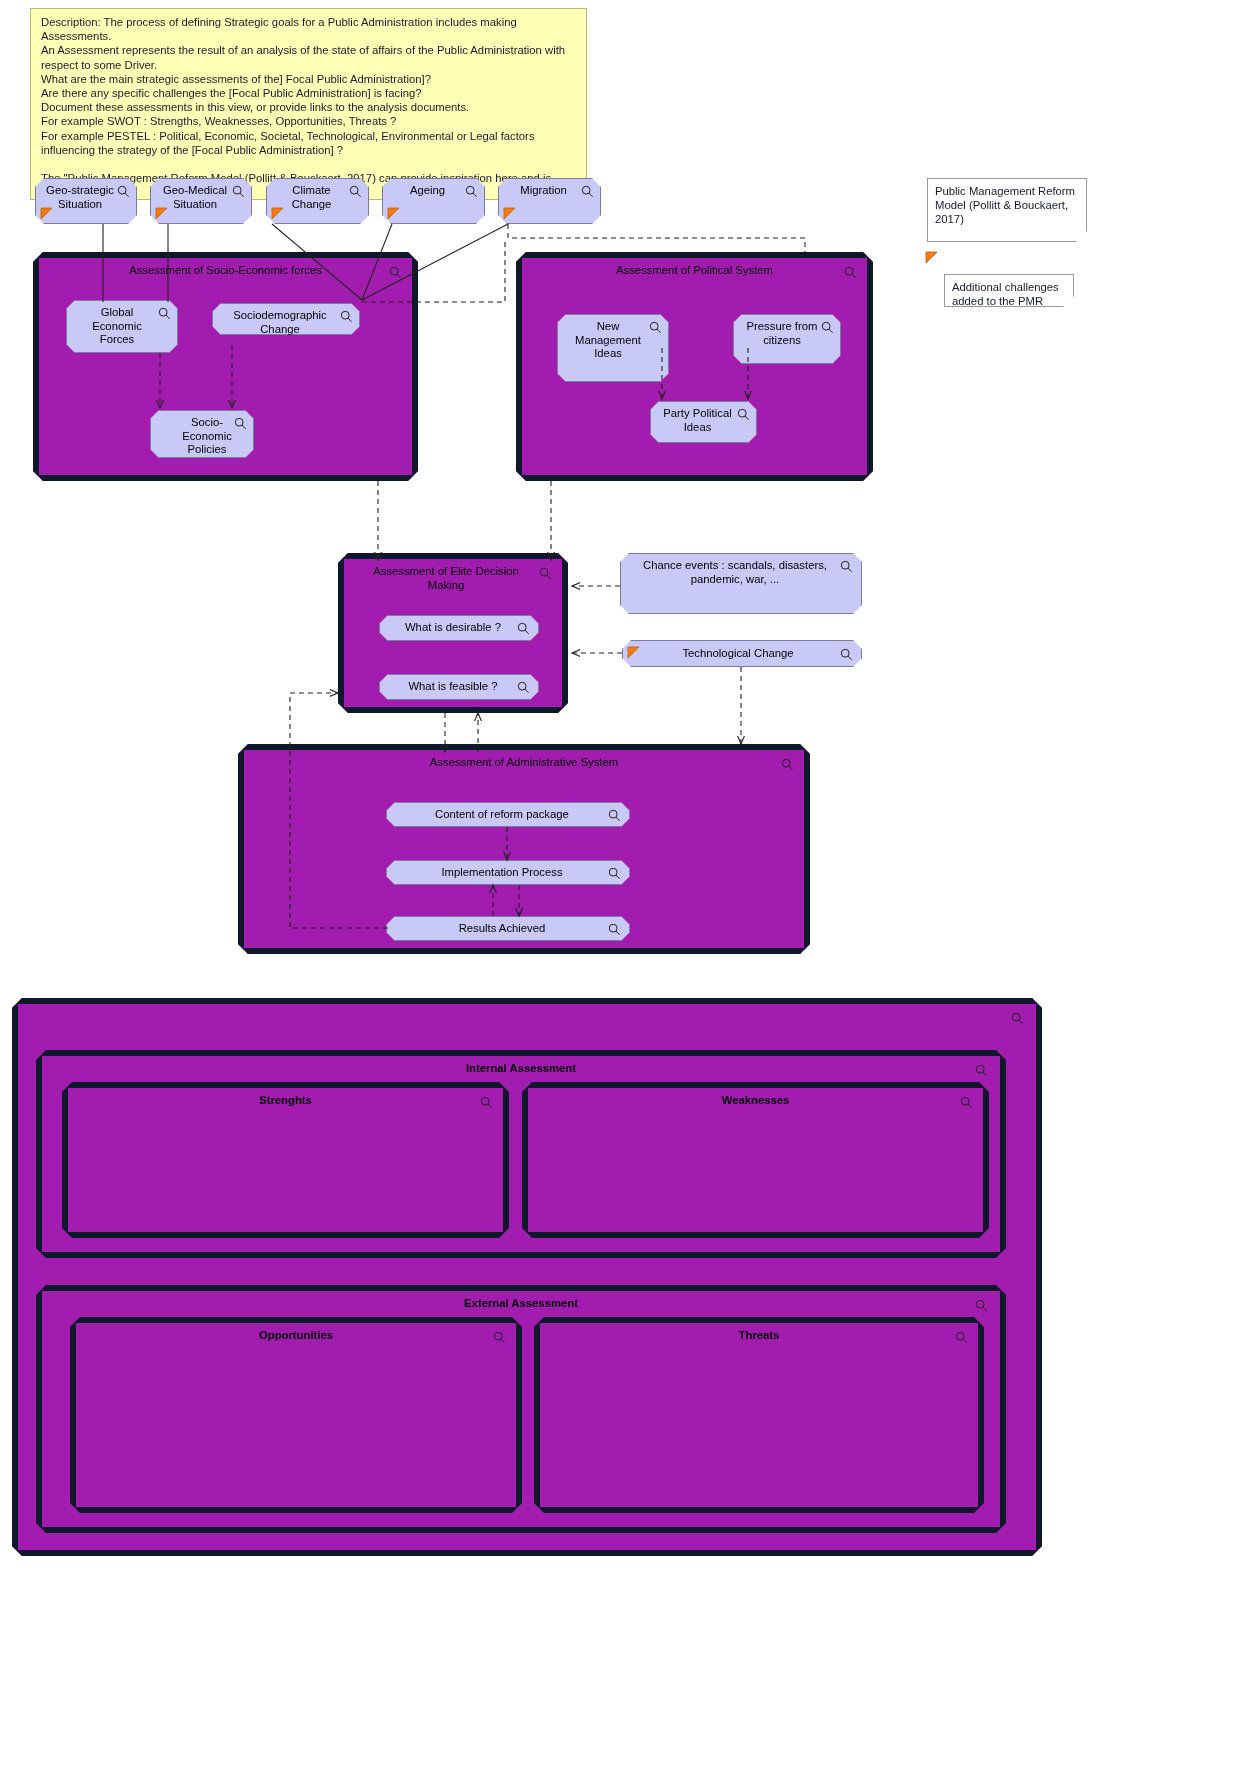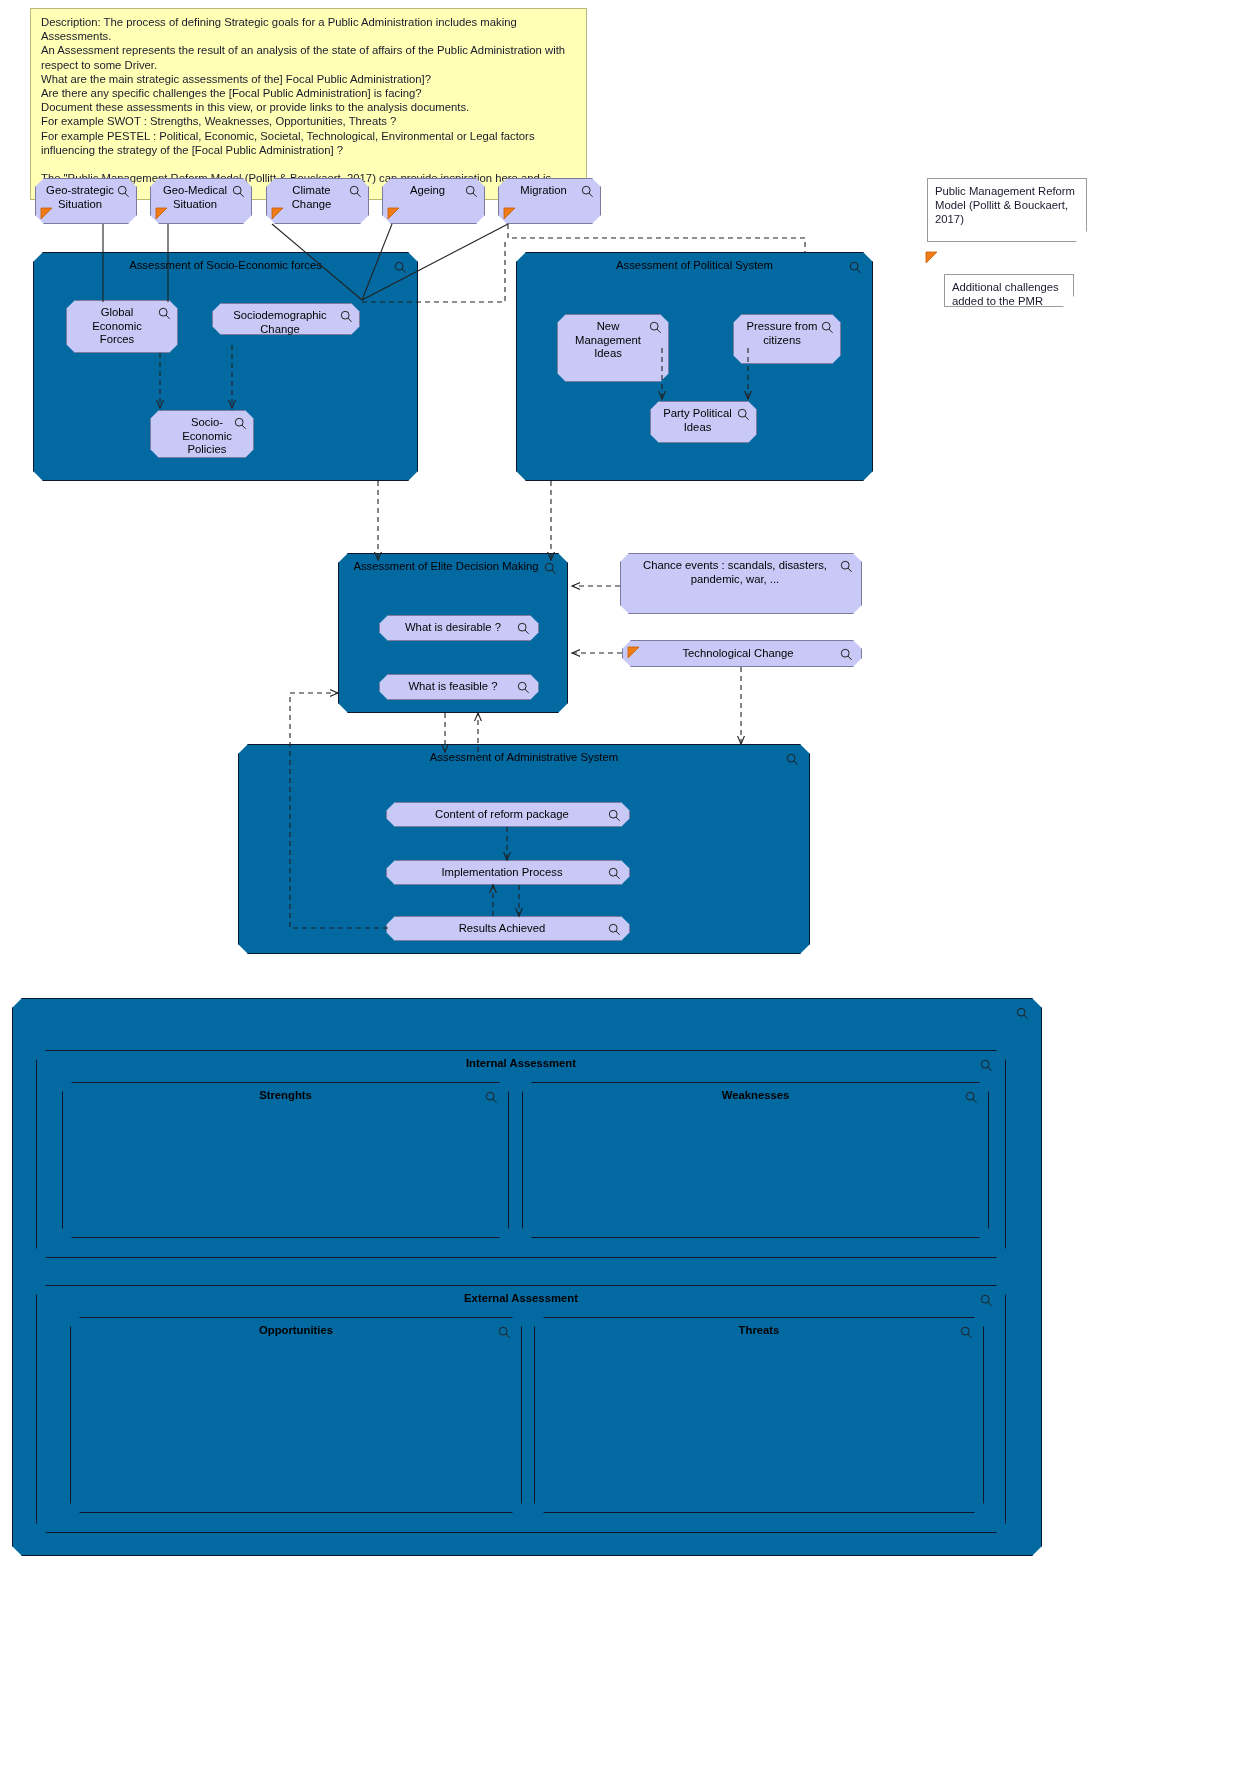--- a/index.html
+++ b/index.html
@@ -39,21 +39,21 @@
 
   
   .mag{position:absolute;z-index:3;width:13px;height:13px;}
   .mag svg{display:block;}
 
   
   .flag{position:absolute;z-index:3;width:13px;height:13px;}
 
   
   .grp{
-    background:#0369a1;border:1px solid #0f172a;
+    background:#a21caf;border:6px solid #0f172a;
     -webkit-clip-path:polygon(10px 0,calc(100% - 10px) 0,100% 10px,100% calc(100% - 10px),calc(100% - 10px) 100%,10px 100%,0 calc(100% - 10px),0 10px);
     clip-path:polygon(10px 0,calc(100% - 10px) 0,100% 10px,100% calc(100% - 10px),calc(100% - 10px) 100%,10px 100%,0 calc(100% - 10px),0 10px);
   }
   .grp > .lbl{position:absolute;top:6px;left:0;}
 
   
   .note-white{
     background:#ffffff;border:1px solid #9a9a9a;
     font-size:11.3px;line-height:14px;color:#1a1a2e;padding:5px 7px;
   }

